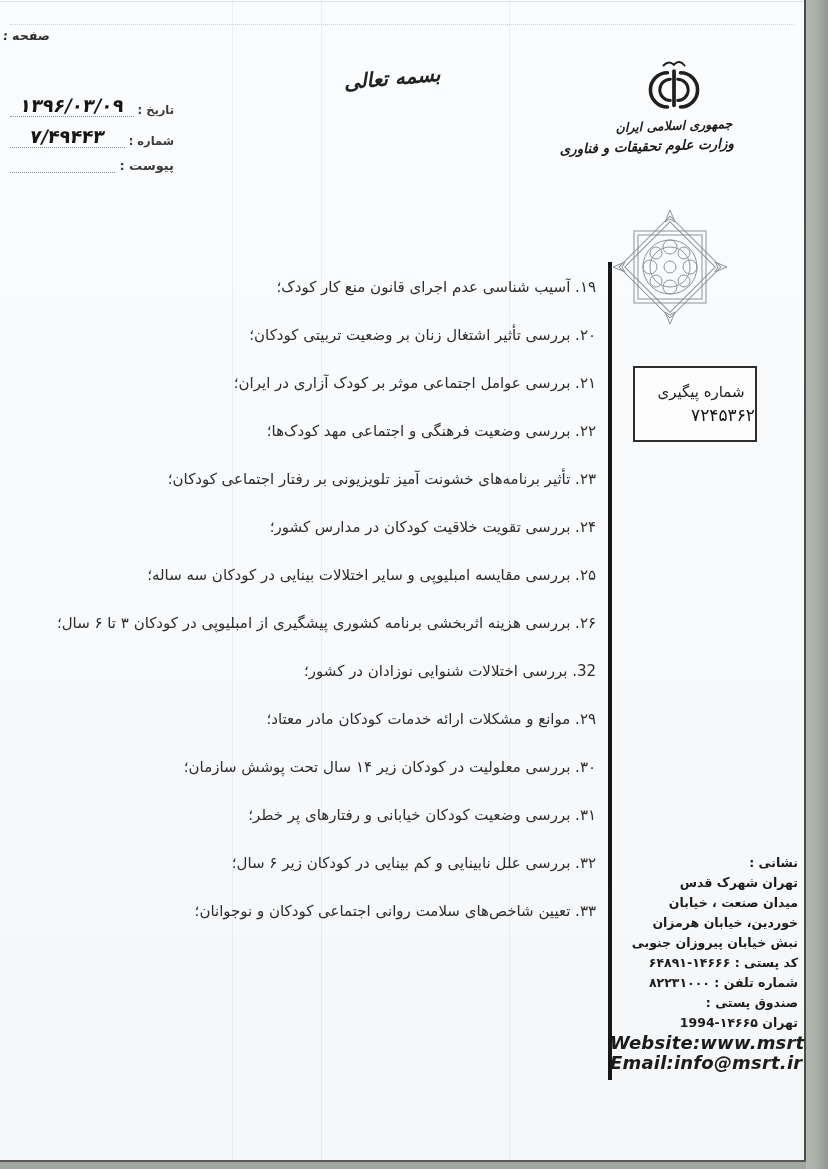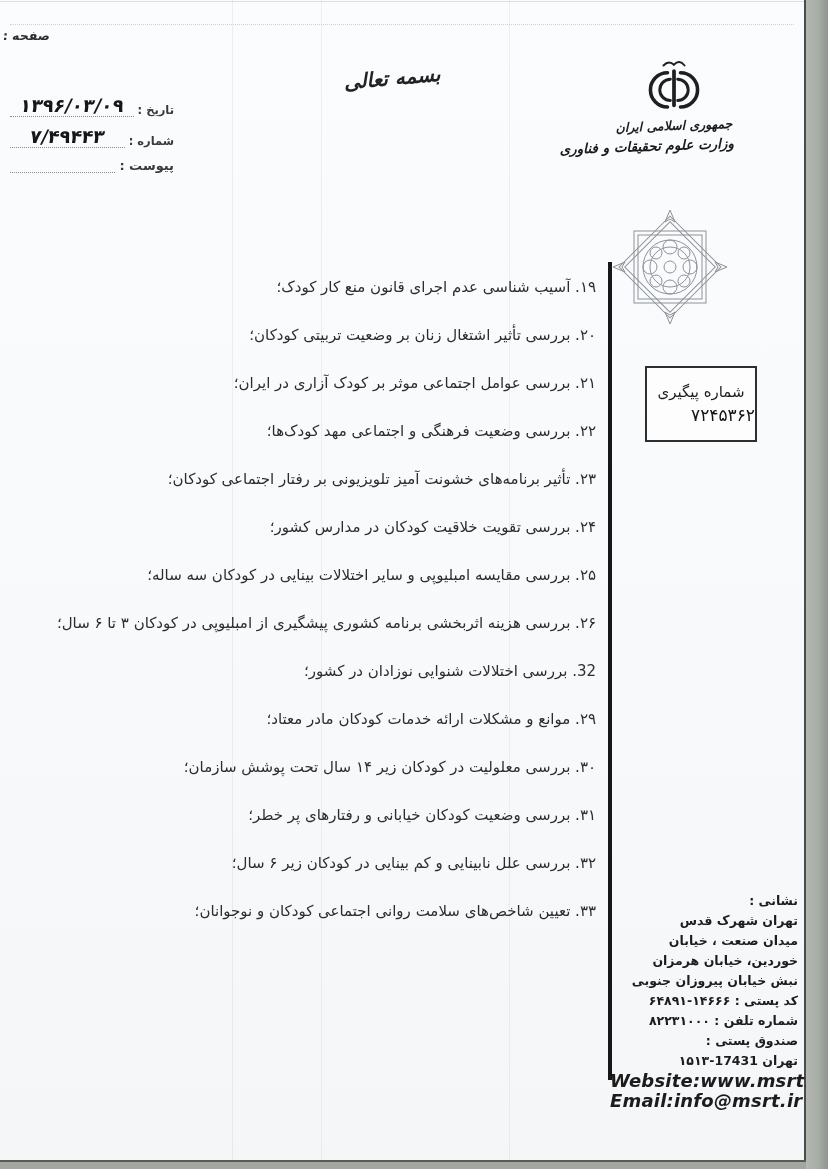--- a/index.html
+++ b/index.html
@@ -54,32 +54,32 @@
   .emblem-block svg{display:block;margin:0 auto;}
   .country-name{margin-top:6px;font-size:12.5px;font-weight:700;font-style:italic;color:#1d1d1d;transform:rotate(-2deg);white-space:nowrap;}
   .ministry-name{margin-top:4px;font-size:13.5px;font-weight:700;font-style:italic;color:#1a1a1a;transform:rotate(-2deg);white-space:nowrap;}
 
   .ornament{position:absolute;right:72px;top:208px;}
   .vertical-rule{position:absolute;right:192px;top:262px;width:4px;height:818px;background:#171717;}
 
   .tracking-box{
     position:absolute;right:47px;top:366px;width:108px;height:72px;
     border:2px solid #2e2e2e;background:#fdfdfe;
-    display:flex;flex-direction:column;align-items:center;justify-content:center;gap:4px;
+    display:flex;flex-direction:column;align-items:center;justify-content:center;gap:4px;padding-left:12px;
   }
   .tracking-label{font-size:15px;color:#1f1f1f;white-space:nowrap;}
   .tracking-number{font-size:17px;color:#141414;letter-spacing:3px;white-space:nowrap;margin-left:44px;}
 
   .topics{position:absolute;right:208px;top:263px;width:508px;direction:rtl;}
   .topic-item{
     height:48px;display:flex;align-items:center;
     font-size:15px;color:#2d2d2d;white-space:nowrap;letter-spacing:0;
   }
 
-  .address-block{position:absolute;right:6px;top:891px;width:188px;direction:rtl;text-align:right;}
+  .address-block{position:absolute;right:6px;top:853px;width:188px;direction:rtl;text-align:right;}
   .address-line{font-size:12.5px;font-weight:700;color:#1c1c1c;line-height:20px;white-space:nowrap;}
   .address-line.latin{direction:ltr;text-align:center;font-style:italic;font-size:18px;letter-spacing:.2px;}
 </style>
 </head>
 <body>
 
 <div class="page">
   <div class="top-hairline"></div>
   <div class="dotted-rule-top"></div>
   <div class="fold-line" style="right:571px"></div>
@@ -172,21 +172,21 @@
   <div class="address-block">
     <div>
         <div class="address-line">نشانی :</div>
         <div class="address-line">تهران شهرک قدس</div>
         <div class="address-line">میدان صنعت ، خیابان</div>
         <div class="address-line">خوردین، خیابان هرمزان</div>
         <div class="address-line">نبش خیابان پیروزان جنوبی</div>
         <div class="address-line">کد پستی : ۱۴۶۶۶-۶۴۸۹۱</div>
         <div class="address-line">شماره تلفن : ۸۲۲۳۱۰۰۰</div>
         <div class="address-line">صندوق پستی :</div>
-        <div class="address-line">تهران 17431-۱۵۱۳</div>
+        <div class="address-line">تهران ۱۴۶۶۵-1994</div>
       </div>
     <div class="address-line latin">Website:www.msrt.ir</div>
     <div class="address-line latin">Email:info@msrt.ir</div>
   </div>
 </div>
 
 <div class="scan-band-right"></div>
 <div class="scan-band-bottom"></div>
 
 </body></html>

